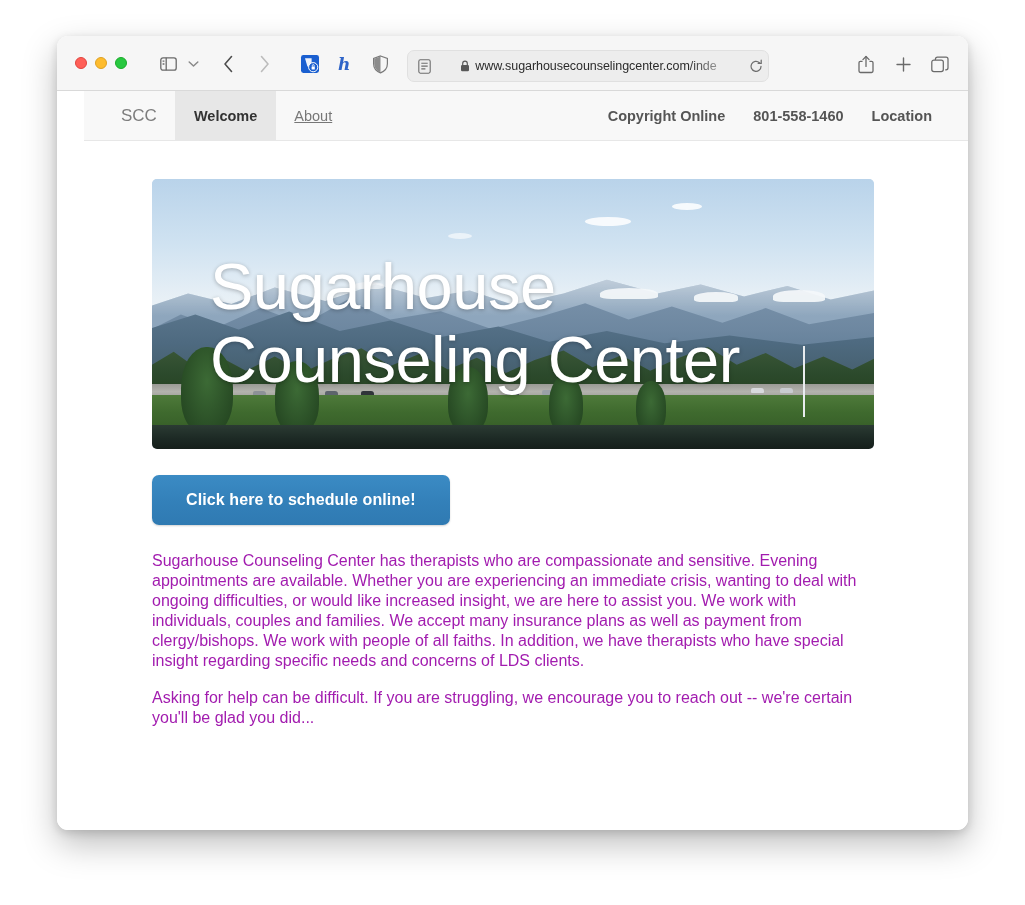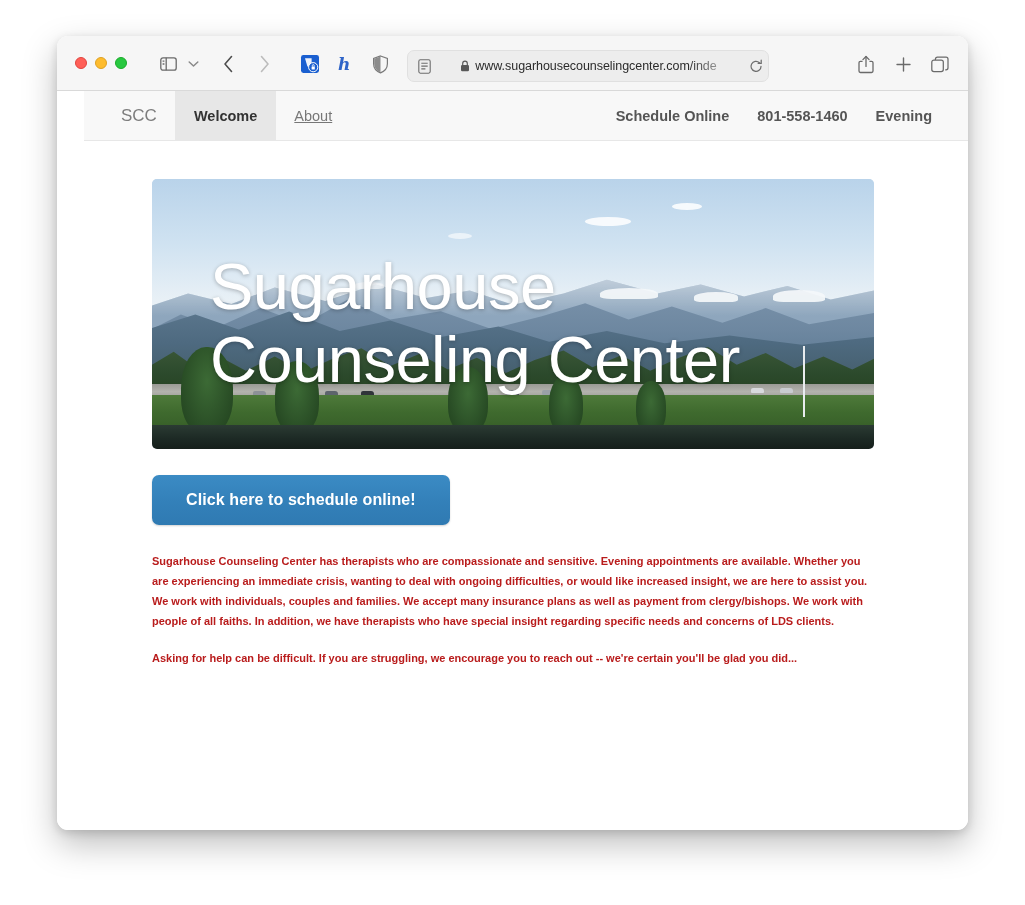--- a/index.html
+++ b/index.html
@@ -217,24 +217,23 @@
     letter-spacing: .1px;
     box-shadow: 0 1px 2px rgba(0,0,0,.18);
     cursor: pointer;
     font-family: "Liberation Sans", sans-serif;
   }
 
   
   #body-copy { margin-top: 26px; padding-bottom: 10px; }
   #body-copy p {
     margin: 0 0 17px 0;
-    font-size: 11px;
+    font-size: 16px;
     line-height: 20px;
-    color: #b91c1c;
-    font-weight: bold;
+    color: #a21caf;
   }
 
   
   #site-footer {
     position: absolute;
     left: 0; right: 0; bottom: 0;
     background: #f7f7f7;
     border-top: 1px solid #e6e6e6;
     padding: 11px 95px 14px 95px;
   }
@@ -346,23 +345,23 @@
     </div>
   </div>
 
   <div id="viewport">
 
     <div id="site-nav">
       <div class="nav-item" id="brand">SCC</div>
       <div class="nav-item" id="nav-welcome">Welcome</div>
       <div class="nav-item" id="nav-about">About</div>
       <div id="nav-spacer"></div>
-      <div class="nav-item nav-right">Schedule Online</div>
+      <div class="nav-item nav-right">Copyright Online</div>
       <div class="nav-item nav-right">801-558-1460</div>
-      <div class="nav-item nav-right" id="nav-location">Evening</div>
+      <div class="nav-item nav-right" id="nav-location">Location</div>
     </div>
 
     <div id="content">
 
       <div id="hero">
         <div class="hero-layer" id="sky"></div>
         <div class="cloud" style="left:60%;top:14%;width:46px;height:9px;"></div>
         <div class="cloud" style="left:72%;top:9%;width:30px;height:7px;"></div>
         <div class="cloud" style="left:41%;top:20%;width:24px;height:6px;opacity:.6;"></div>
 

